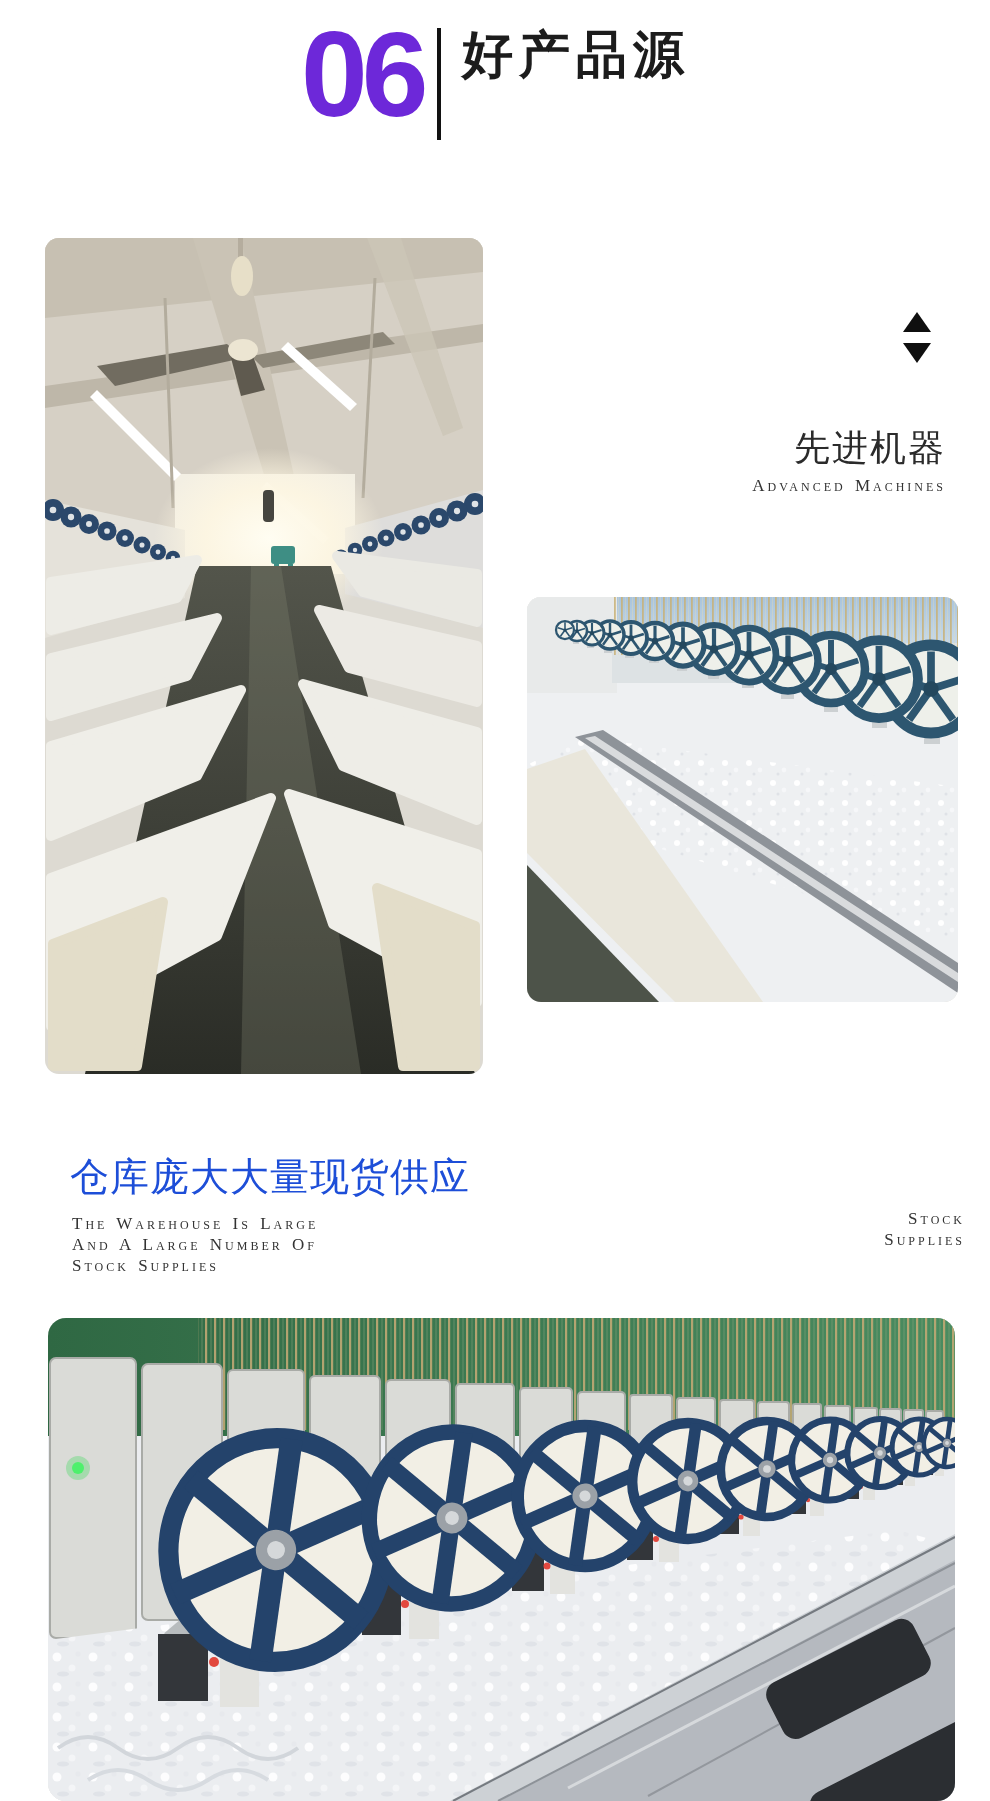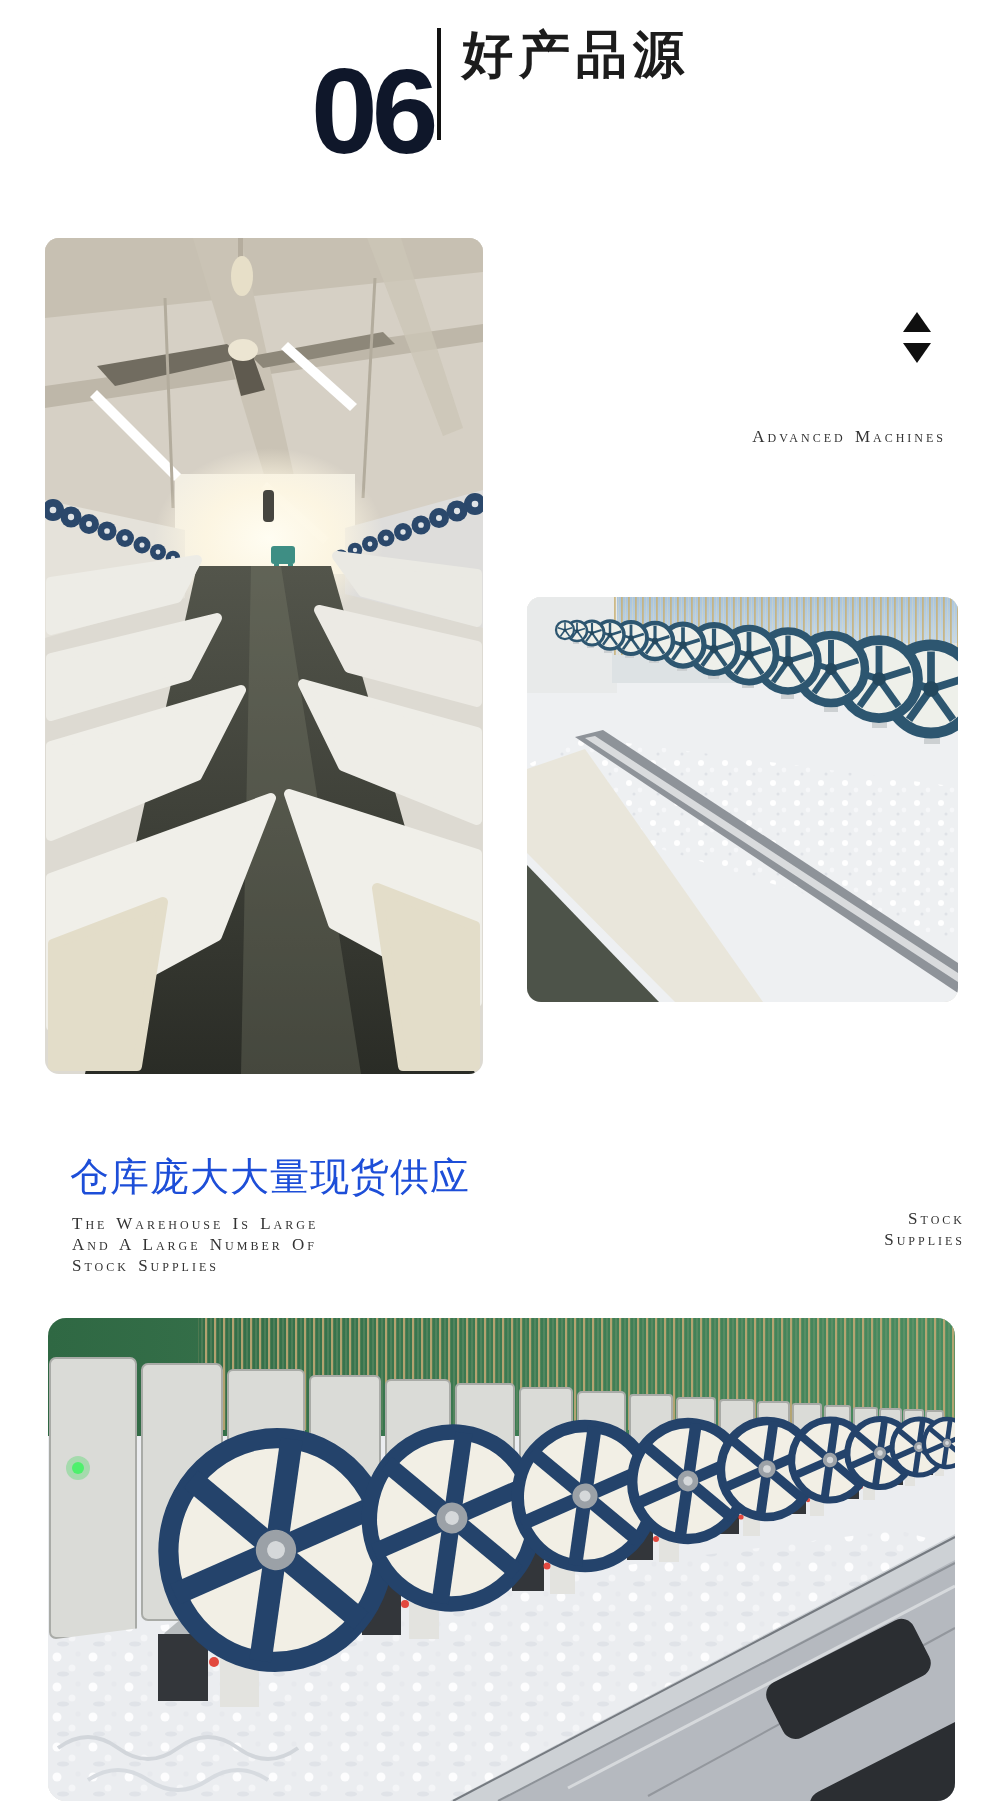--- a/index.html
+++ b/index.html
@@ -1,21 +1,21 @@
 <!DOCTYPE html>
 <html><head>
 <meta charset="utf-8">
 <style>
   html,body{margin:0;padding:0;background:#ffffff;}
   .canvas{position:relative;width:990px;height:1801px;background:#ffffff;overflow:hidden;
           font-family:"Liberation Sans","DejaVu Sans",sans-serif;}
 
   
-  .hdr-num{position:absolute;left:311px;top:14px;font-size:120px;line-height:1;
-           font-weight:700;color:#0f172a;letter-spacing:-6px;margin-top:37px;}
+  .hdr-num{position:absolute;left:301px;top:14px;font-size:120px;line-height:1;
+           font-weight:700;color:#6d28d9;letter-spacing:-6px;}
   .hdr-bar{position:absolute;left:437px;top:28px;width:4px;height:112px;background:#121212;}
   .hdr-title{position:absolute;left:462px;top:24px;font-size:51px;line-height:62px;
              font-weight:700;color:#1c1c1c;letter-spacing:6px;white-space:pre;}
 
   
   .updown{position:absolute;left:903px;top:312px;width:28px;height:52px;}
   .adv{position:absolute;right:44px;top:424px;text-align:right;}
   .zh-lg{font-size:36px;color:#2b2b2b;letter-spacing:2px;font-weight:400;}
   .caps{font-family:"Liberation Serif","DejaVu Serif",serif;font-variant:small-caps;
         letter-spacing:3px;word-spacing:2px;color:#333333;font-size:17px;line-height:21px;}
@@ -40,20 +40,21 @@
   <div class="hdr-num">06</div>
   <div class="hdr-bar"></div>
   <div class="hdr-title"><span>好产品源</span><br></div>
 
   <svg class="updown" viewBox="0 0 28 52">
     <polygon points="14,0 28,20 0,20" fill="#0f0f0f"></polygon>
     <polygon points="0,31 28,31 14,51" fill="#0f0f0f"></polygon>
   </svg>
 
   <div class="adv">
+    <div class="zh-lg">先进机器</div>
     <div class="caps">Advanced Machines</div>
   </div>
 
   <div class="photo photo1">
     <svg viewBox="0 0 438 836" preserveAspectRatio="none">
       <defs>
         <radialGradient id="g1">
           <stop offset="0" stop-color="#fffdf2"></stop>
           <stop offset="0.55" stop-color="#fdf6e2" stop-opacity="0.9"></stop>
           <stop offset="1" stop-color="#fdf6e2" stop-opacity="0"></stop>

